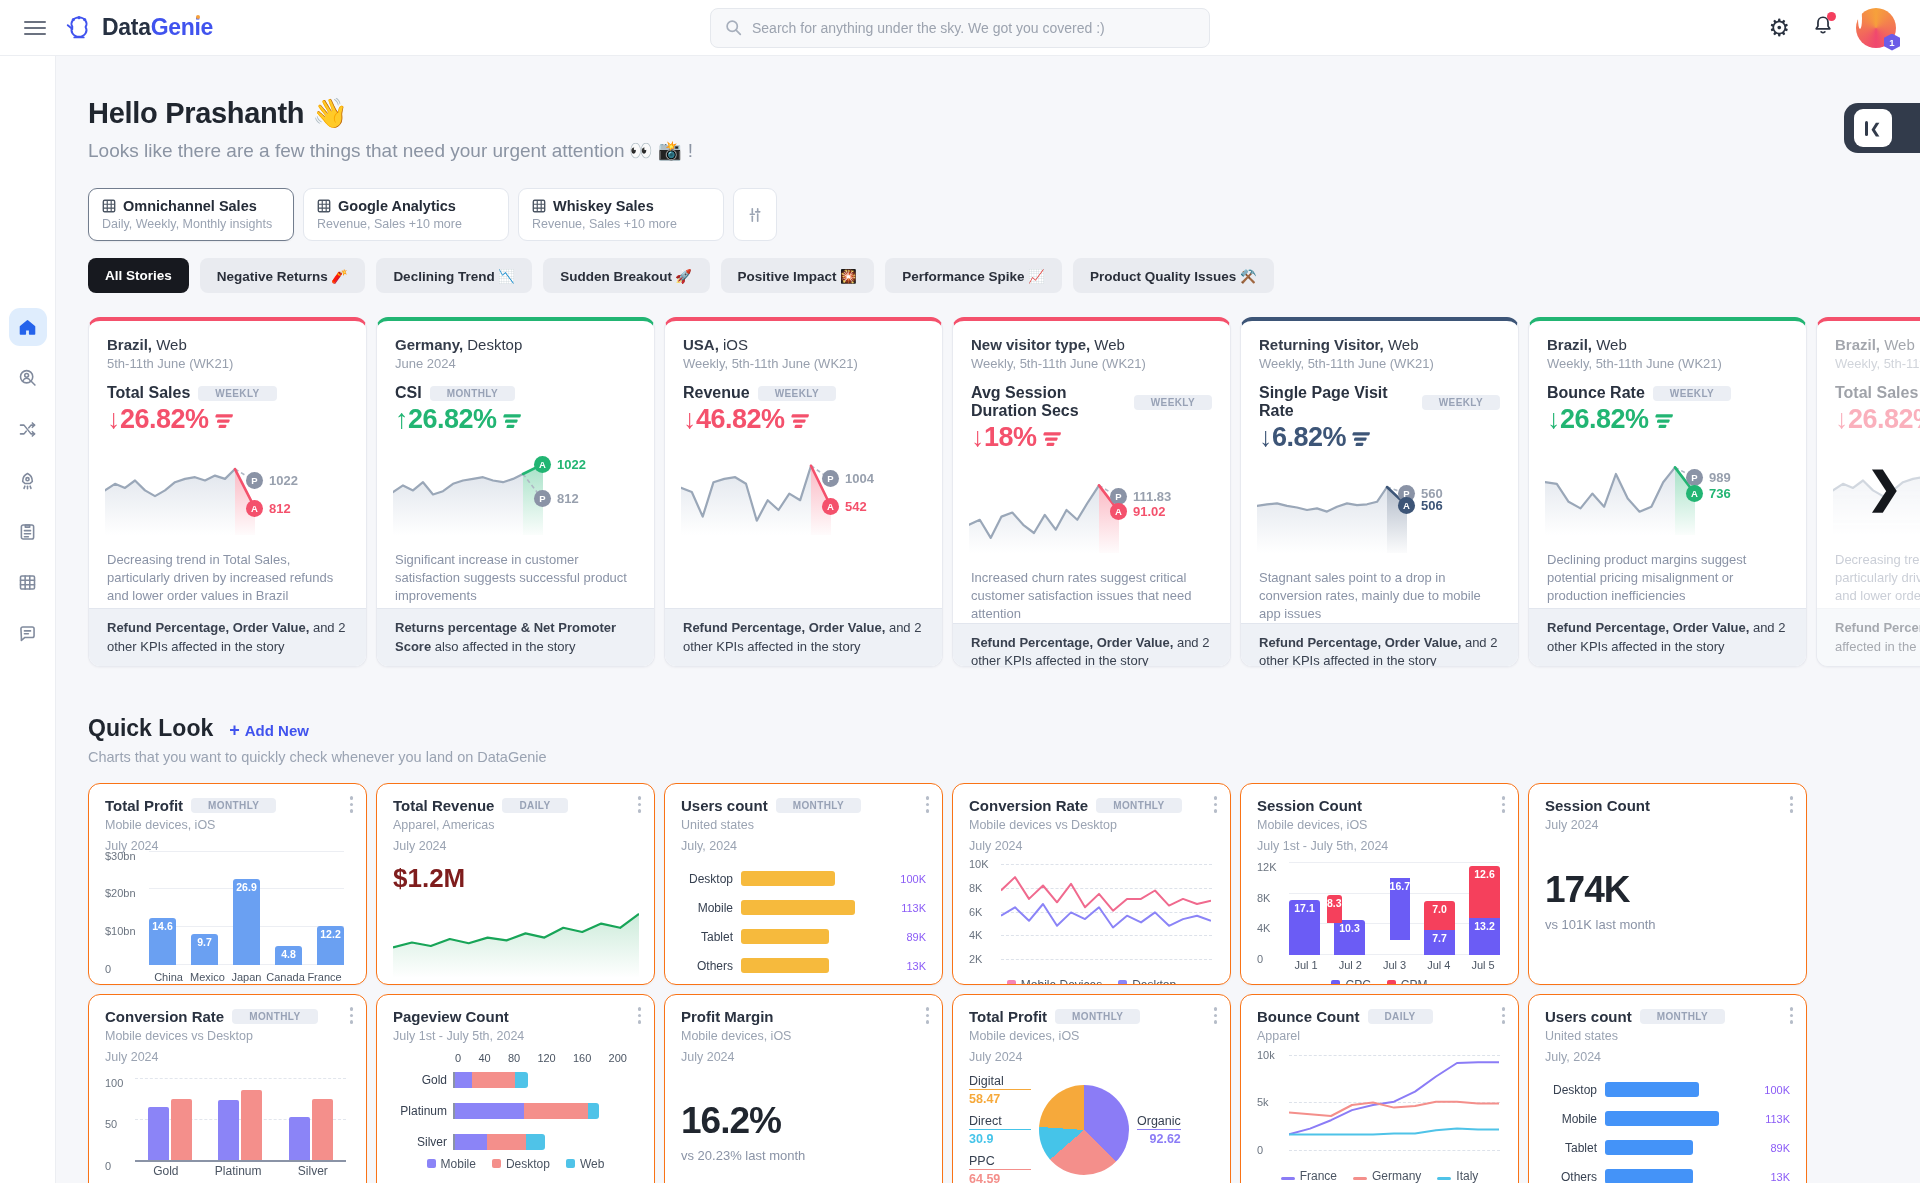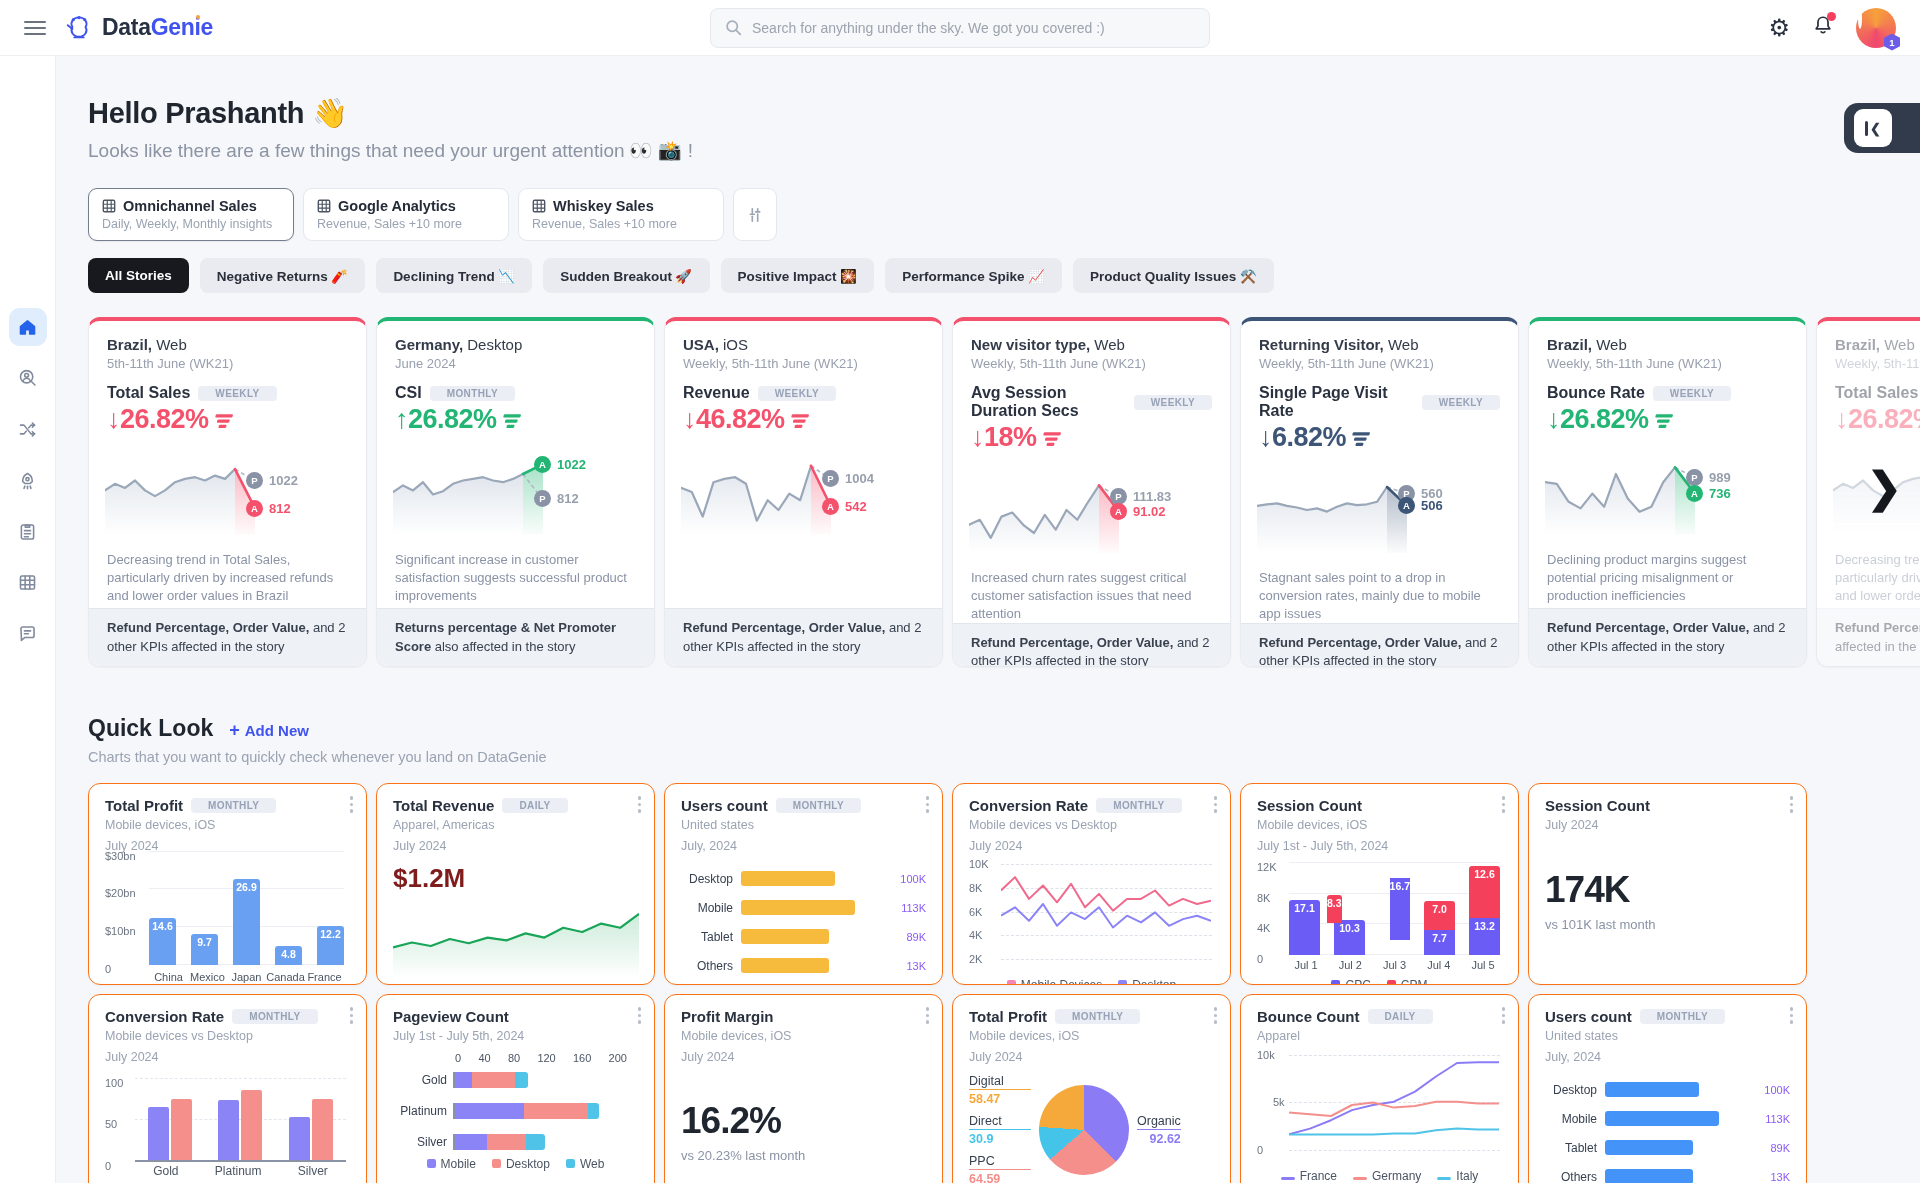--- a/index.html
+++ b/index.html
@@ -1002,21 +1002,21 @@
           <div class="kebab">
             <i></i>
             <i></i>
             <i></i>
           </div>
           <div class="q-sub">Apparel</div>
           <div>
             <div style="position: relative; height: 108px; margin-top: 8px;">
               <span style="position: absolute; left: 0px; top: calc(0% - 5px); font-size: 11px; color: rgb(107, 116, 128);">10k</span>
               <div style="position: absolute; left: 32px; right: 2px; top: calc(0% + 1px); border-top: 1px dashed rgb(221, 226, 234);"></div>
-              <span style="position: absolute; left: 16px; top: calc(44% - 5px); font-size: 11px; color: rgb(107, 116, 128);">5k</span>
+              <span style="position: absolute; left: 0px; top: calc(44% - 5px); font-size: 11px; color: rgb(107, 116, 128);">5k</span>
               <div style="position: absolute; left: 32px; right: 2px; top: calc(44% + 1px); border-top: 1px dashed rgb(221, 226, 234);"></div>
               <span style="position: absolute; left: 0px; top: calc(88% - 5px); font-size: 11px; color: rgb(107, 116, 128);">0</span>
               <div style="position: absolute; left: 32px; right: 2px; top: calc(88% + 1px); border-top: 1px dashed rgb(221, 226, 234);"></div>
               <svg width="210" height="92" viewBox="0 0 210 92" style="position:absolute;left:32px;top:0">
                 <polyline points="0.0,80.4 21.0,74.6 42.0,66.2 63.0,56.1 84.0,51.0 105.0,47.7 126.0,37.6 147.0,22.5 168.0,9.0 189.0,8.2 210.0,8.2 " fill="none" stroke="#8B7CF6" stroke-width="2" stroke-linejoin="round"></polyline>
                 <polyline points="0.0,58.6 21.0,60.3 42.0,62.0 63.0,51.0 84.0,48.5 105.0,53.6 126.0,51.9 147.0,47.7 168.0,47.7 189.0,49.4 210.0,49.4 " fill="none" stroke="#F48F8B" stroke-width="2" stroke-linejoin="round"></polyline>
                 <polyline points="0.0,80.4 21.0,80.4 42.0,80.4 63.0,80.4 84.0,80.4 105.0,79.6 126.0,79.6 147.0,76.2 168.0,74.6 189.0,75.4 210.0,75.4 " fill="none" stroke="#4FC3E8" stroke-width="2" stroke-linejoin="round"></polyline>
               </svg>
             </div>
             <div class="legend">

